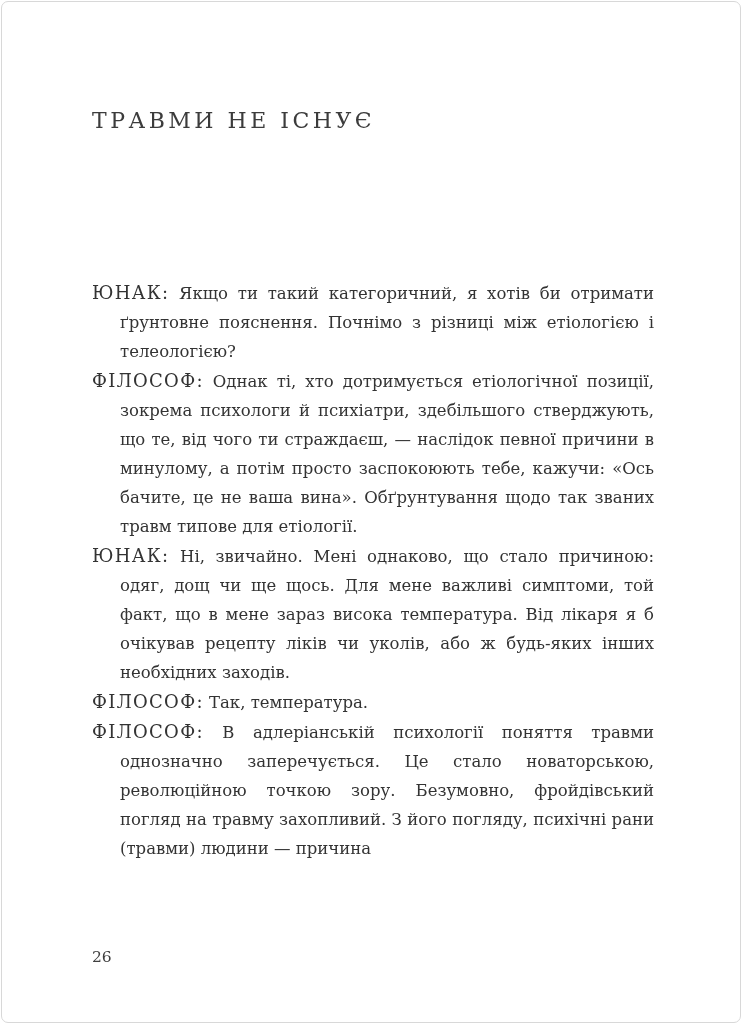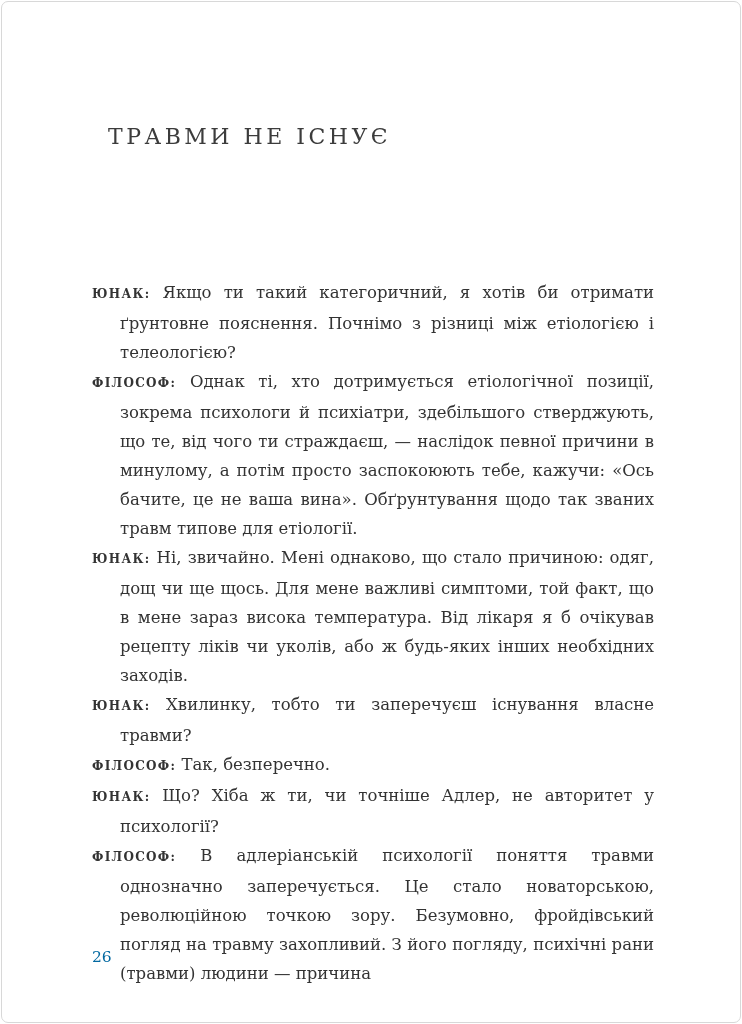--- a/index.html
+++ b/index.html
@@ -25,73 +25,70 @@
     border-radius: 7px;
   }
   .book-title {
     position: absolute;
     left: 90px;
     top: 106px;
     font-size: 22px;
     font-weight: normal;
     letter-spacing: 3.5px;
     color: #3c3c3c;
-    margin: 16px;
+    margin: 0;
     text-align: center;
   }
   .content {
     position: absolute;
     left: 90px;
     top: 276px;
     width: 562px;
   }
   p.para {
     margin: 0;
     text-align: justify;
     font-size: 16.5px;
     line-height: 29px;
     color: #333333;
     padding-left: 28px;
     text-indent: -28px;
   }
   .speaker {
-    font-size: 12px;
+    font-size: 18px;
     letter-spacing: 1.3px;
     color: #333333;
-    font-weight: bold;
   }
   .pagenum {
     position: absolute;
     left: 90px;
     top: 946px;
     font-size: 15.5px;
-    color: #0369a1;
+    color: #404040;
   }
 </style>
 </head>
 <body>
 
 <div class="page">
 
   <h1 class="book-title">ТРАВМИ НЕ ІСНУЄ</h1>
 
   <div class="content">
 
     <p class="para"><span class="speaker">ЮНАК:</span> <span>Якщо ти такий категоричний, я хотів би отримати ґрунтовне пояснення. Почнімо з різниці між етіологією і телеологією?</span></p>
 
 
     <p class="para"><span class="speaker">ФІЛОСОФ:</span> <span>Однак ті, хто дотримується етіологічної позиції, зокрема психологи й психіатри, здебільшого стверджують, що те, від чого ти страждаєш, — наслідок певної причини в минулому, а потім просто заспокоюють тебе, кажучи: «Ось бачите, це не ваша вина». Обґрунтування щодо так званих травм типове для етіології.</span></p>
 
     <p class="para"><span class="speaker">ЮНАК:</span> <span>Ні, звичайно. Мені однаково, що стало причиною: одяг, дощ чи ще щось. Для мене важливі симптоми, той факт, що в мене зараз висока температура. Від лікаря я б очікував рецепту ліків чи уколів, або ж будь-яких інших необхідних заходів.</span></p>
 
-    <p class="para"><span class="speaker">ЮНАК:</span> <span>Хвилинку, тобто ти заперечуєш існування власне травми?</span></p>
 
-    <p class="para"><span class="speaker">ФІЛОСОФ:</span> <span>Так, безперечно.</span></p>
+    <p class="para"><span class="speaker">ФІЛОСОФ:</span> <span>Так, температура.</span></p>
 
-    <p class="para"><span class="speaker">ЮНАК:</span> <span>Що? Хіба ж ти, чи точніше Адлер, не авторитет у психології?</span></p>
 
     <p class="para"><span class="speaker">ФІЛОСОФ:</span> <span>В адлеріанській психології поняття травми однозначно заперечується. Це стало новаторською, революційною точкою зору. Безумовно, фройдівський погляд на травму захопливий. З його погляду, психічні рани (травми) людини — причина</span></p>
 
   </div>
 
   <div class="pagenum">26</div>
 
 </div>
 
 </body></html>

